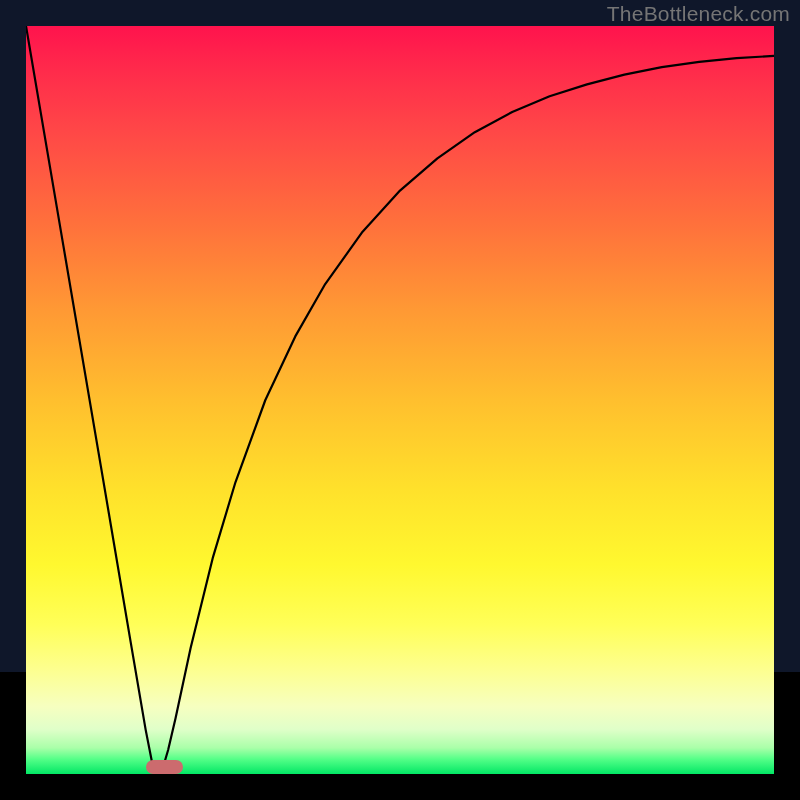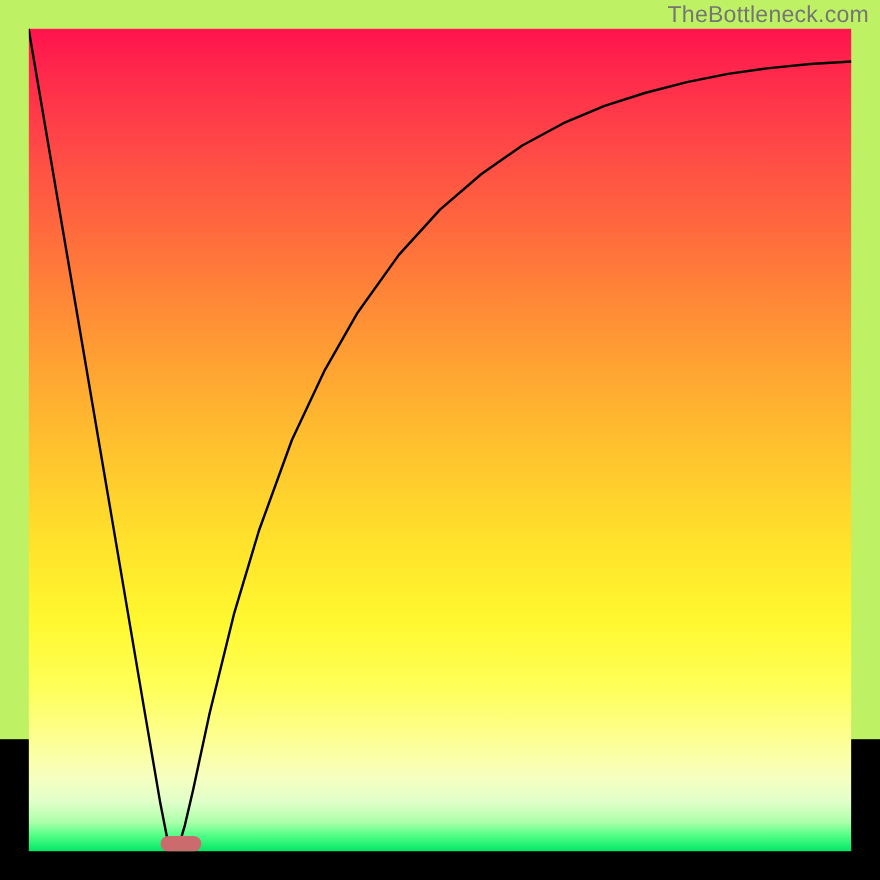--- a/index.html
+++ b/index.html
@@ -8,21 +8,21 @@
     width: 800px;
     height: 800px;
     overflow: hidden;
     background: #000;
     font-family: Arial, Helvetica, sans-serif;
   }
   .frame {
     position: absolute;
     left: 0; top: 0;
     width: 800px; height: 672px;
-    background: #bef264;
+    background: #0f172a;
   }
   .plot-area {
     position: absolute;
     left: 26px;
     top: 26px;
     width: 748px;
     height: 748px;
     overflow: hidden;
   }
   .gradient {

